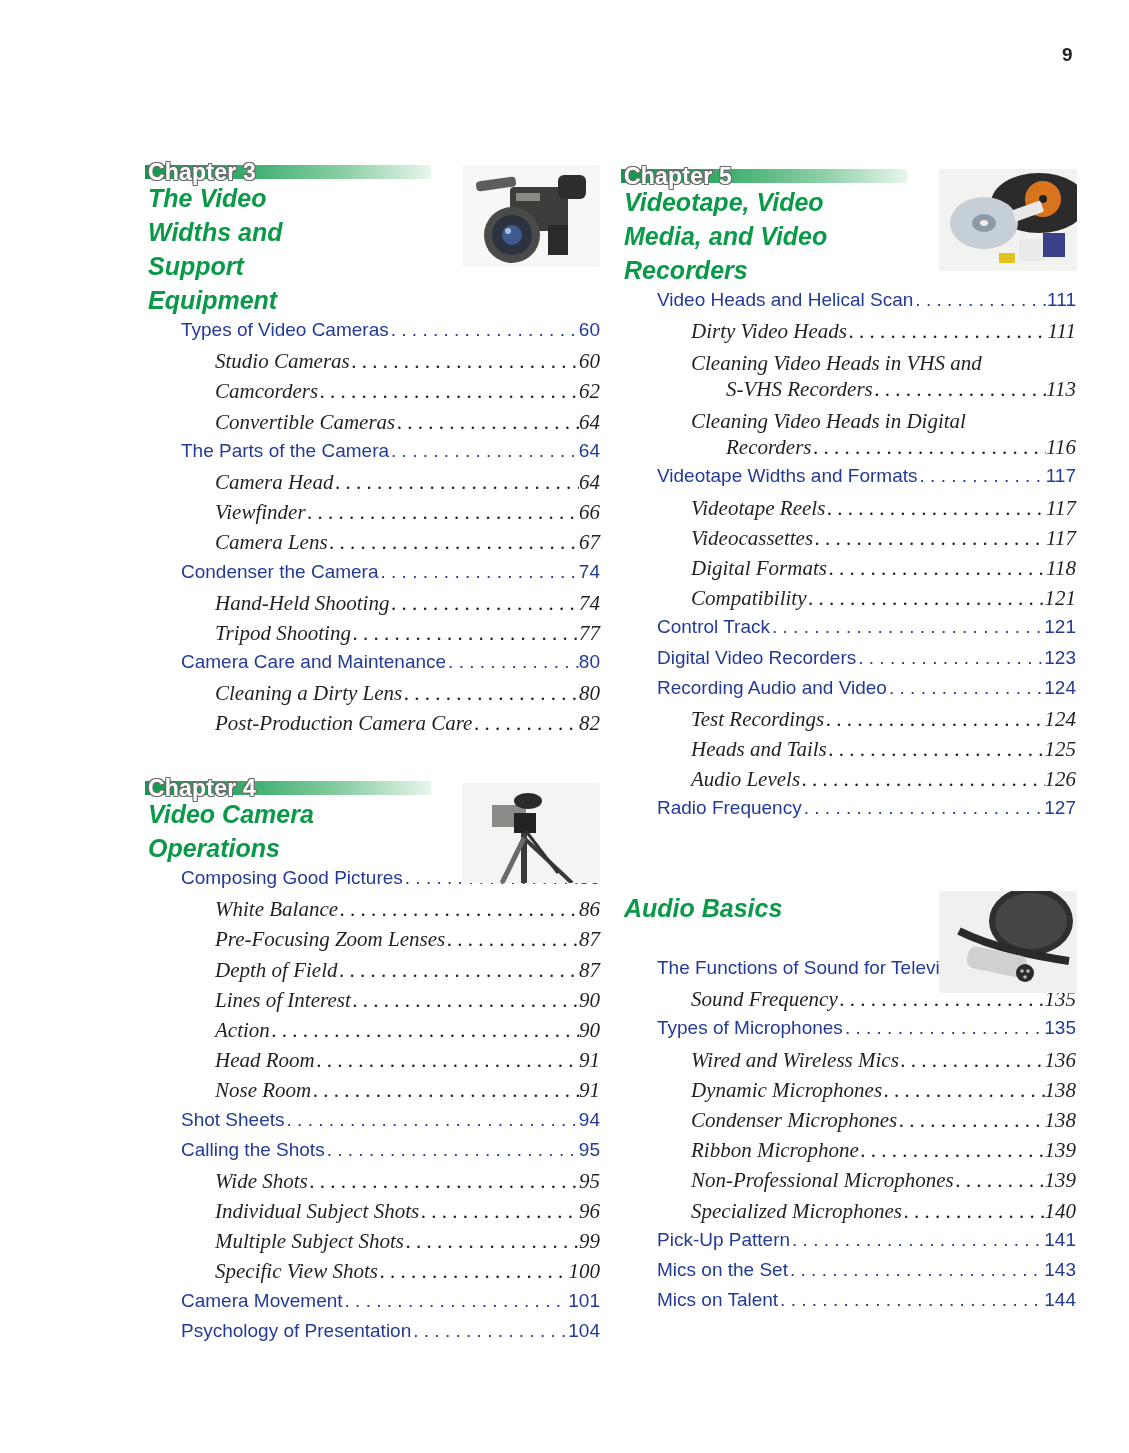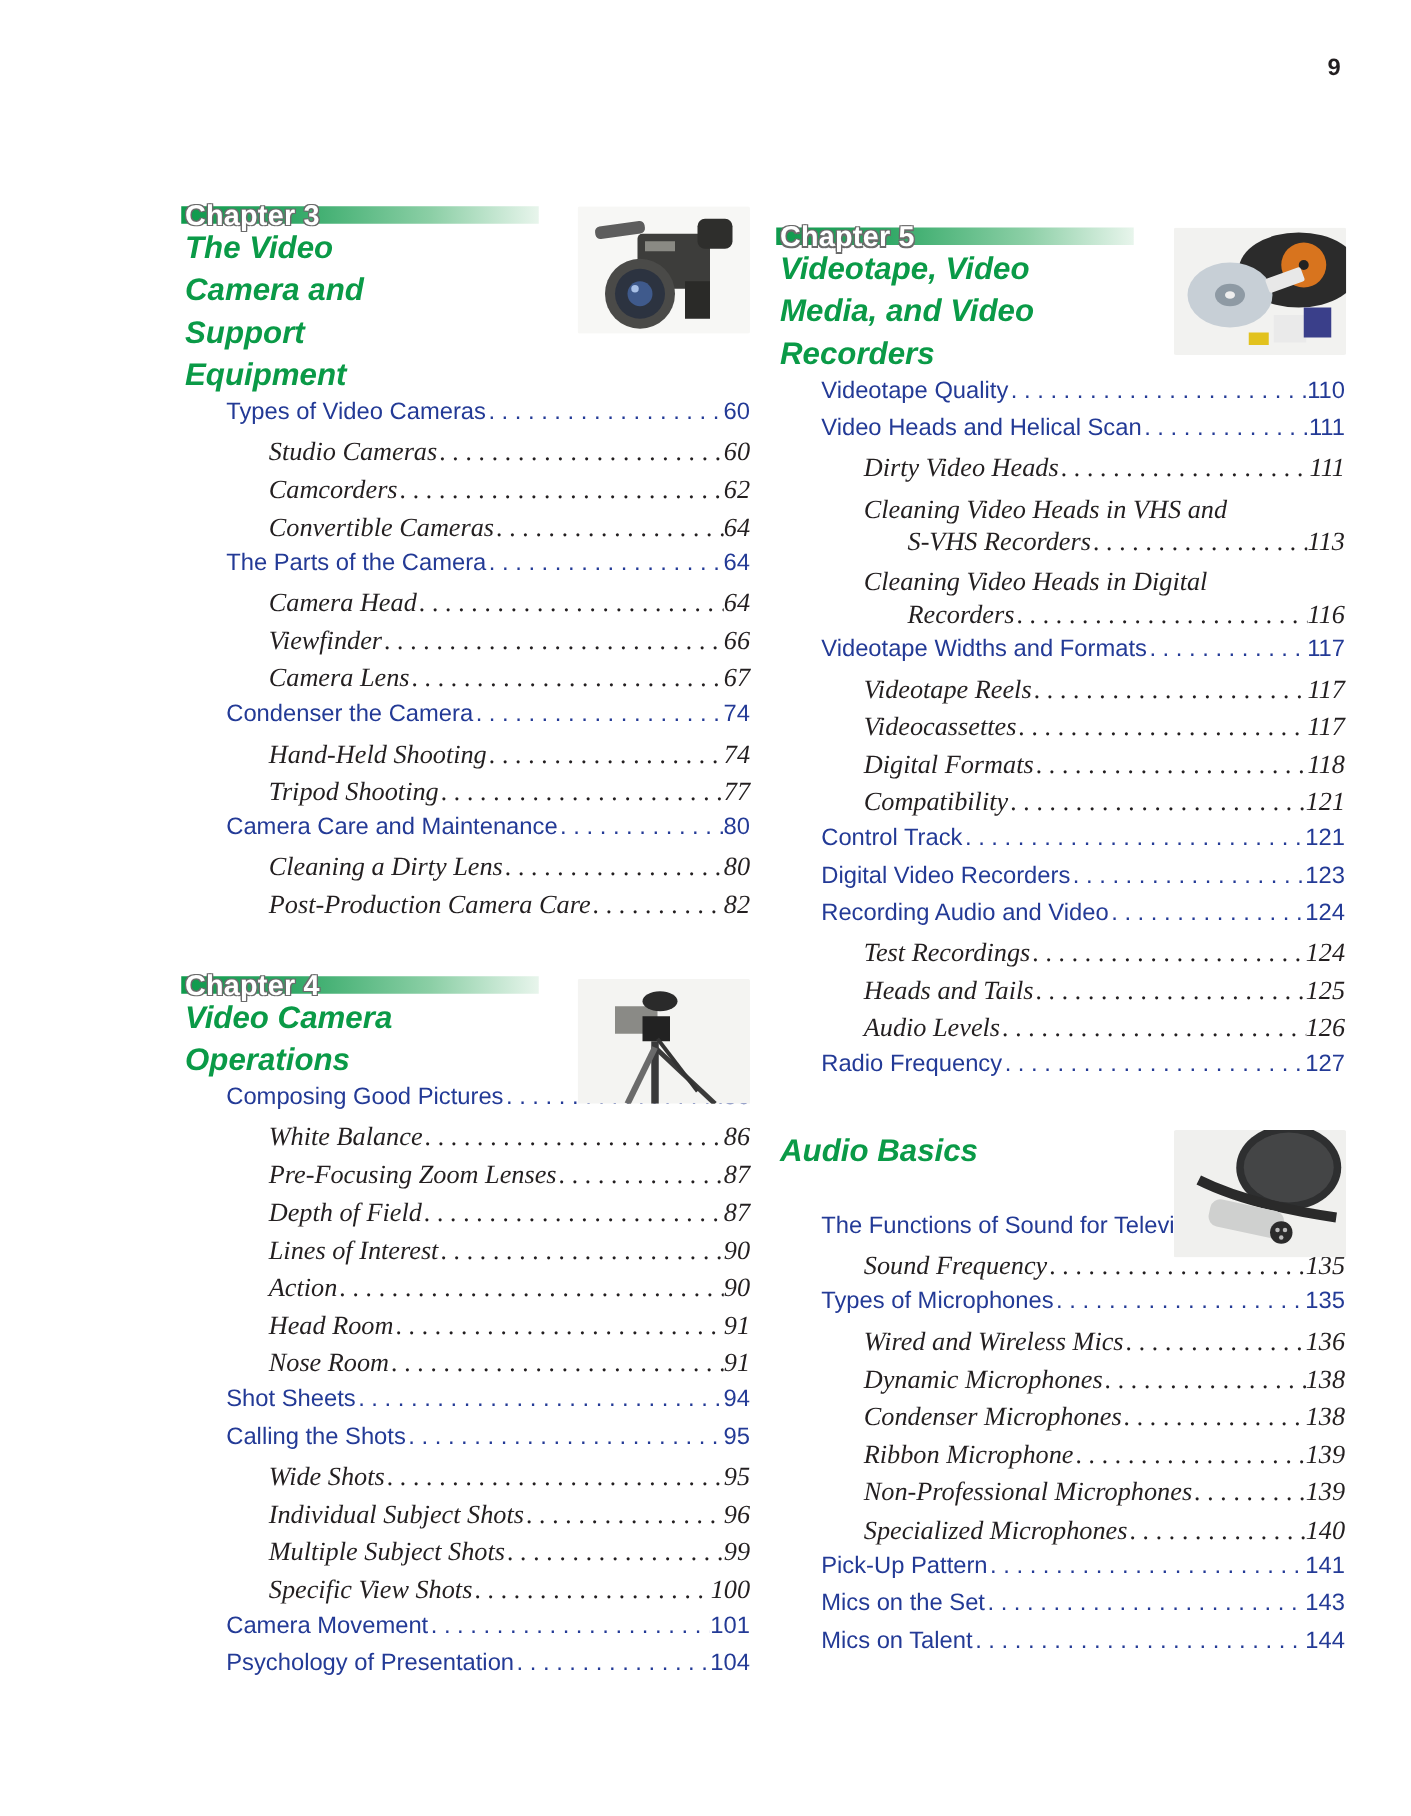--- a/index.html
+++ b/index.html
@@ -3,21 +3,21 @@
 <meta charset="utf-8">
 <style>
   html, body { margin: 0; padding: 0; background: #ffffff; }
   body { width: 1129px; height: 1453px; position: relative; overflow: hidden; }
   .page-num {
     position: absolute; top: 44px; left: 1062px;
     font-family: "Liberation Sans", sans-serif; font-weight: bold; font-size: 19px; color: #231f20;
   }
   .col { position: absolute; width: 455px; }
   .col-left { left: 145px; top: 165px; }
-  .col-right { left: 621px; top: 182px; }
+  .col-right { left: 621px; top: 169px; }
   .chapter { position: relative; }
   .chap-bar {
     height: 14px; width: 283px;
     background: linear-gradient(to right, #0e9a4c 0%, #2ea764 30%, #8ccfa6 70%, #e8f5ec 100%);
     display: flex; align-items: center; padding-left: 3px;
   }
   .chap-label {
     font-family: "Liberation Sans", sans-serif; font-weight: bold; font-size: 23px;
     color: #ffffff; letter-spacing: 0.2px;
     text-shadow: -1px -1px 0 #6b6b6b, 1px -1px 0 #6b6b6b, -1px 1px 0 #6b6b6b, 1px 1px 0 #6b6b6b;
@@ -58,21 +58,21 @@
 <div class="page-num">9</div>
 
 <div class="col col-left">
 
   <div class="chapter" style="height:610px;">
     <div class="chap-bar">
       <span class="chap-label">Chapter 3</span>
     </div>
     <div class="chap-title">
       <div>The Video</div>
-      <div>Camera and</div>
+      <div>Widths and</div>
       <div>Support</div>
       <div>Equipment</div>
     </div>
     <div class="chap-img" style="right:0;top:0;">
       <svg width="138" height="102" viewBox="0 0 138 102">
         <rect width="138" height="102" fill="#f7f7f5"></rect>
         <rect x="14" y="14" width="40" height="10" rx="4" fill="#5d5d5d" transform="rotate(-8 34 19)"></rect>
         <rect x="48" y="22" width="58" height="44" rx="4" fill="#3d3d3b"></rect>
         <rect x="54" y="28" width="24" height="8" fill="#8a8a84"></rect>
         <rect x="96" y="10" width="28" height="24" rx="6" fill="#2e2e2c"></rect>
@@ -282,25 +282,20 @@
         <ellipse cx="45" cy="54" rx="34" ry="26" fill="#c7cfd6"></ellipse>
         <ellipse cx="45" cy="54" rx="12" ry="9" fill="#8e9aa4"></ellipse>
         <ellipse cx="45" cy="54" rx="4" ry="3" fill="#eee"></ellipse>
         <rect x="74" y="36" width="30" height="12" rx="2" fill="#e8e8e8" transform="rotate(-20 89 42)"></rect>
         <rect x="80" y="70" width="26" height="22" fill="#eaeaea"></rect>
         <rect x="104" y="64" width="22" height="24" fill="#3a3f8a"></rect>
         <rect x="60" y="84" width="16" height="10" fill="#e2c21e"></rect>
       </svg>
     </div>
     <div class="toc">
-      <div class="entry sec">
-          <span class="label">Videotape Quality</span>
-          <span class="dots"></span>
-          <span class="page">110</span>
-        </div>
       <div class="entry sec">
           <span class="label">Video Heads and Helical Scan</span>
           <span class="dots"></span>
           <span class="page">111</span>
         </div>
       <div class="entry sub">
           <span class="label">Dirty Video Heads</span>
           <span class="dots"></span>
           <span class="page">111</span>
         </div>

